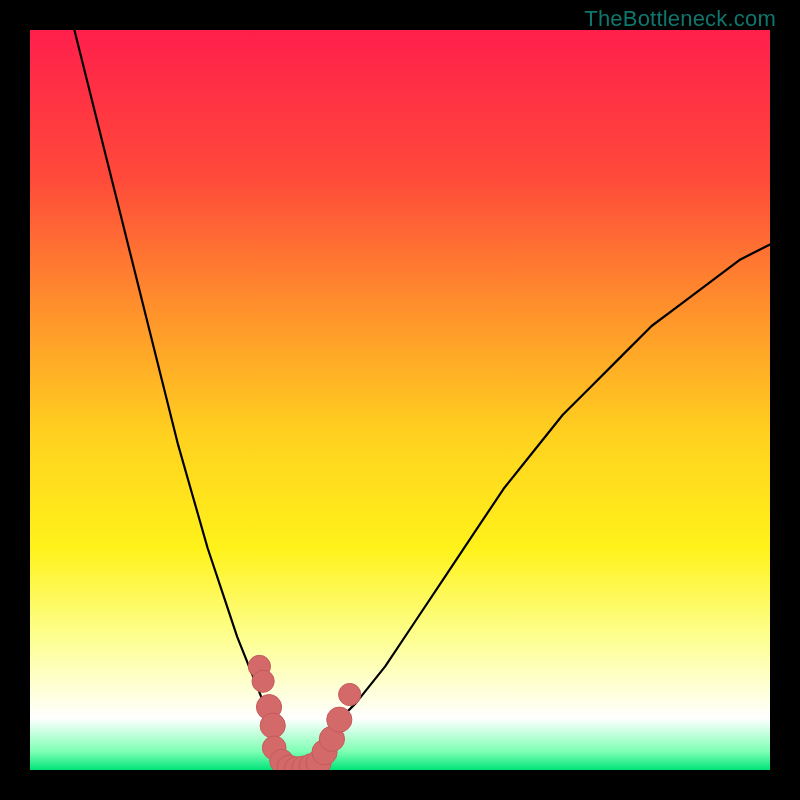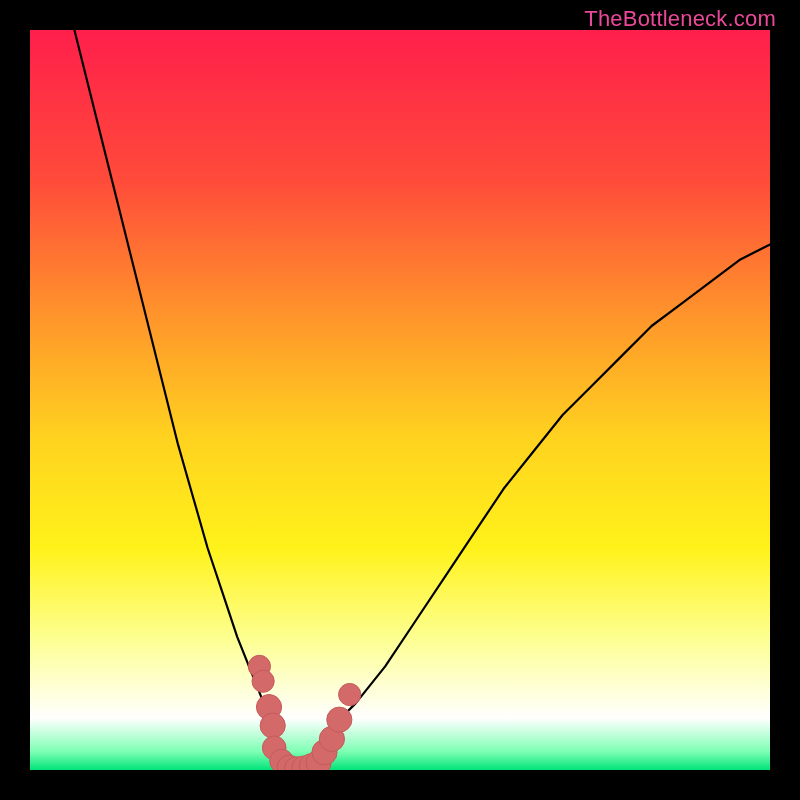--- a/index.html
+++ b/index.html
@@ -26,21 +26,21 @@
     overflow: hidden;
   }
   .gradient {
     position: absolute;
     inset: 0;
   }
   .watermark {
     position: absolute;
     top: 6px;
     right: 24px;
-    color: #ec4899;
+    color: #0f766e;
     font-size: 22px;
     letter-spacing: 0.2px;
     font-weight: 500;
   }
   svg.curves {
     position: absolute;
     inset: 0;
   }
 </style>
 </head>

